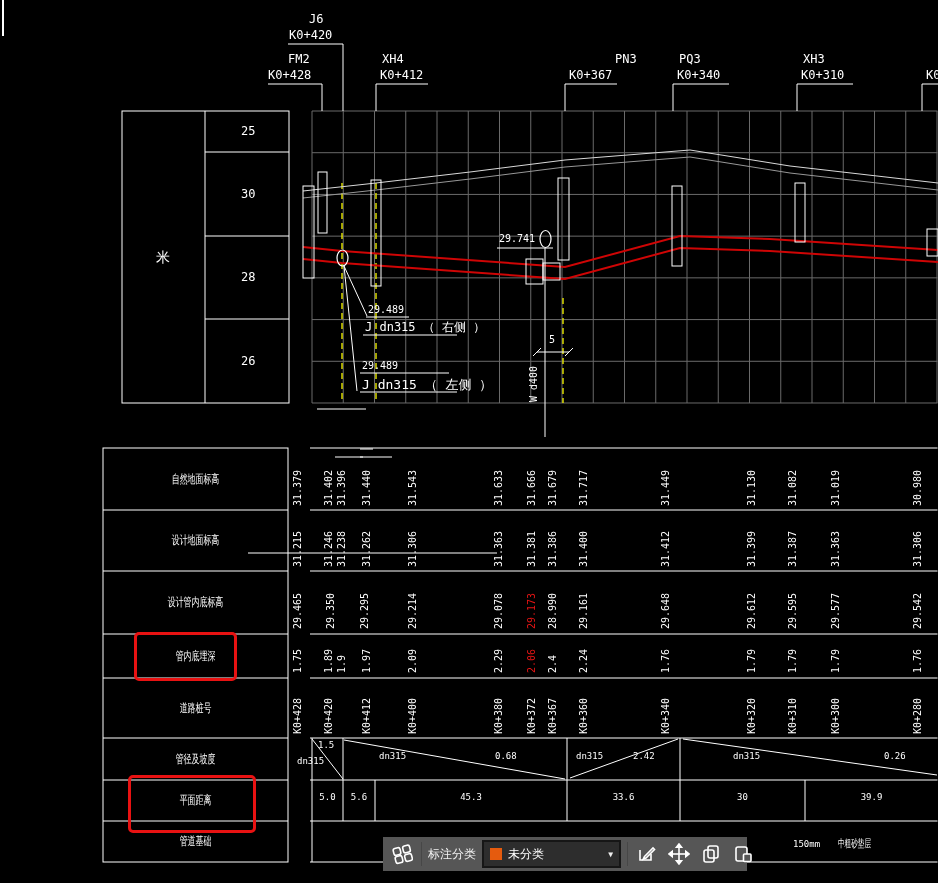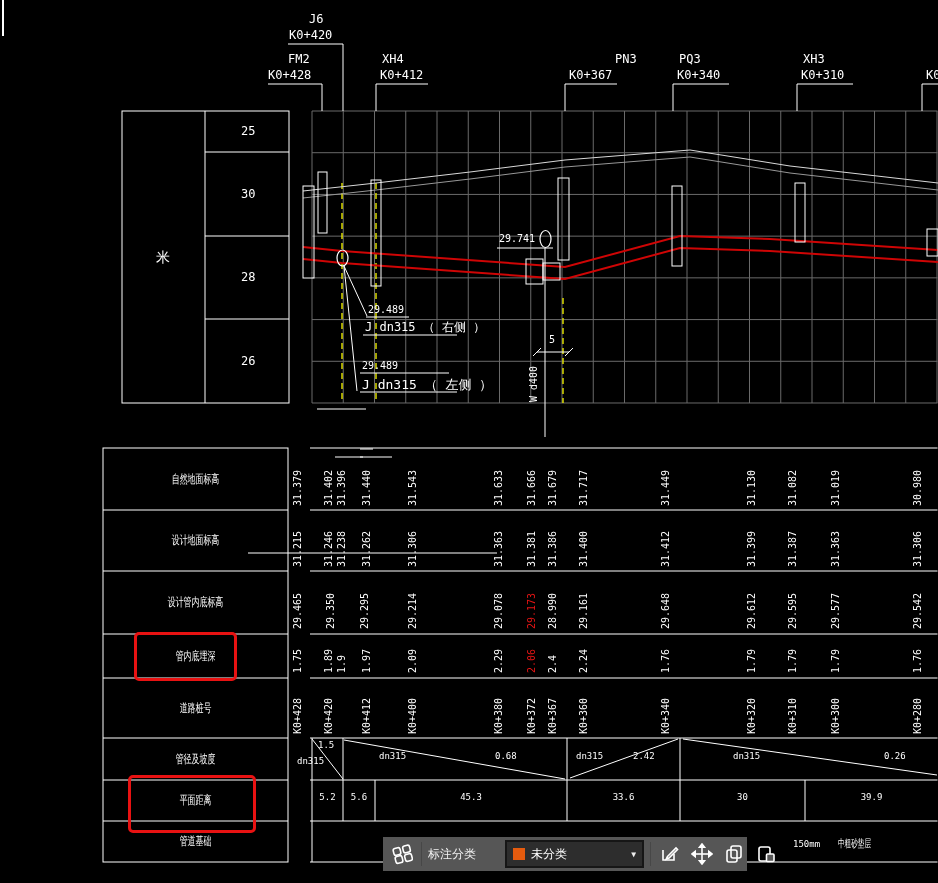--- a/index.html
+++ b/index.html
@@ -9,21 +9,21 @@
   #texts{position:absolute;left:0;top:0;width:938px;height:883px;z-index:2;}
   .t{position:absolute;color:#fff;white-space:nowrap;line-height:1;}
   .vt{position:absolute;color:#fff;white-space:nowrap;line-height:1;
       transform-origin:0 100%;transform:rotate(-90deg);}
   .hl{position:absolute;border:3px solid #e81212;border-radius:5px;z-index:30;}
   .toolbar{position:absolute;left:383px;top:837px;width:364px;height:34px;background:#565656;
            display:flex;align-items:center;gap:6px;padding:0 6px;box-sizing:border-box;z-index:40;}
   .tb-sep{width:1px;height:24px;background:#474747;flex:0 0 auto;}
   .tb-label{color:#f2f2f2;font-size:12px;flex:0 0 auto;}
   .tb-dropdown{height:28px;background:#2d2d2d;border:2px solid #161616;display:flex;align-items:center;
-               gap:6px;padding:0 6px;width:139px;box-sizing:border-box;flex:0 0 auto;cursor:pointer;margin-left:23px;}
+               gap:6px;padding:0 6px;width:139px;box-sizing:border-box;flex:0 0 auto;cursor:pointer;}
   .swatch{width:12px;height:12px;display:inline-block;flex:0 0 auto;}
   .dd-value{color:#fff;font-size:12px;}
   .caret{margin-left:auto;font-size:8px;color:#eee;}
   .tb-btn{width:26px;height:26px;display:flex;align-items:center;justify-content:center;flex:0 0 auto;cursor:pointer;}
 </style>
 </head>
 <body>
 
 <div id="canvas">
   <svg id="lines" width="938" height="883">
@@ -241,21 +241,21 @@
       <span class="vt" style="left: 841px; top: 724px; font-size: 10px;">K0+300</span>
       <span class="vt" style="left: 923px; top: 724px; font-size: 10px;">K0+280</span>
       <span class="t" style="left: 297px; top: 757px; font-size: 9px;">dn315</span>
       <span class="t" style="left: 318px; top: 741px; font-size: 9px;">1.5</span>
       <span class="t" style="left: 379px; top: 752px; font-size: 9px;">dn315</span>
       <span class="t" style="left: 495px; top: 752px; font-size: 9px;">0.68</span>
       <span class="t" style="left: 576px; top: 752px; font-size: 9px;">dn315</span>
       <span class="t" style="left: 633px; top: 752px; font-size: 9px;">2.42</span>
       <span class="t" style="left: 733px; top: 752px; font-size: 9px;">dn315</span>
       <span class="t" style="left: 884px; top: 752px; font-size: 9px;">0.26</span>
-      <span class="t" style="left: 312px; top: 793px; font-size: 9px; width: 31px; text-align: center;">5.2</span>
+      <span class="t" style="left: 312px; top: 793px; font-size: 9px; width: 31px; text-align: center;">5.0</span>
       <span class="t" style="left: 343px; top: 793px; font-size: 9px; width: 32px; text-align: center;">5.6</span>
       <span class="t" style="left: 375px; top: 793px; font-size: 9px; width: 192px; text-align: center;">45.3</span>
       <span class="t" style="left: 567px; top: 793px; font-size: 9px; width: 113px; text-align: center;">33.6</span>
       <span class="t" style="left: 680px; top: 793px; font-size: 9px; width: 125px; text-align: center;">30</span>
       <span class="t" style="left: 805px; top: 793px; font-size: 9px; width: 133px; text-align: center;">39.9</span>
       <span class="t" style="left: 793px; top: 840px; font-size: 9px;">150mm</span>
       <span class="t" style="left: 838px; top: 838px; font-size: 11px; transform: scaleX(0.6); transform-origin: 0px 0px;">中粗砂垫层</span>
     </div>
 
   <div class="hl" style="left:134px;top:632px;width:97px;height:43px;"></div>

